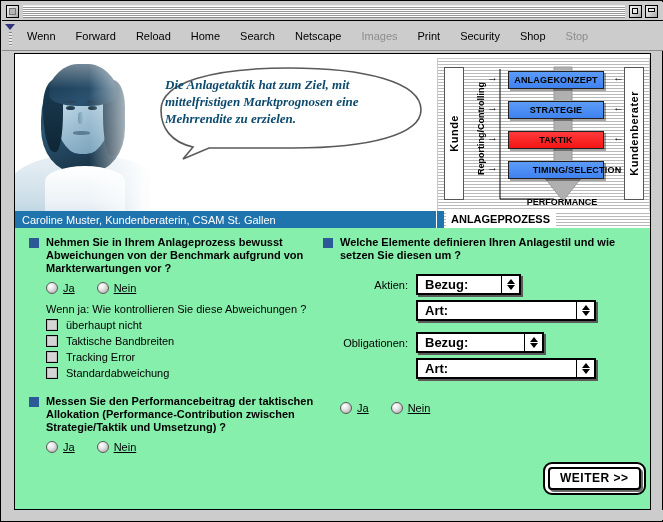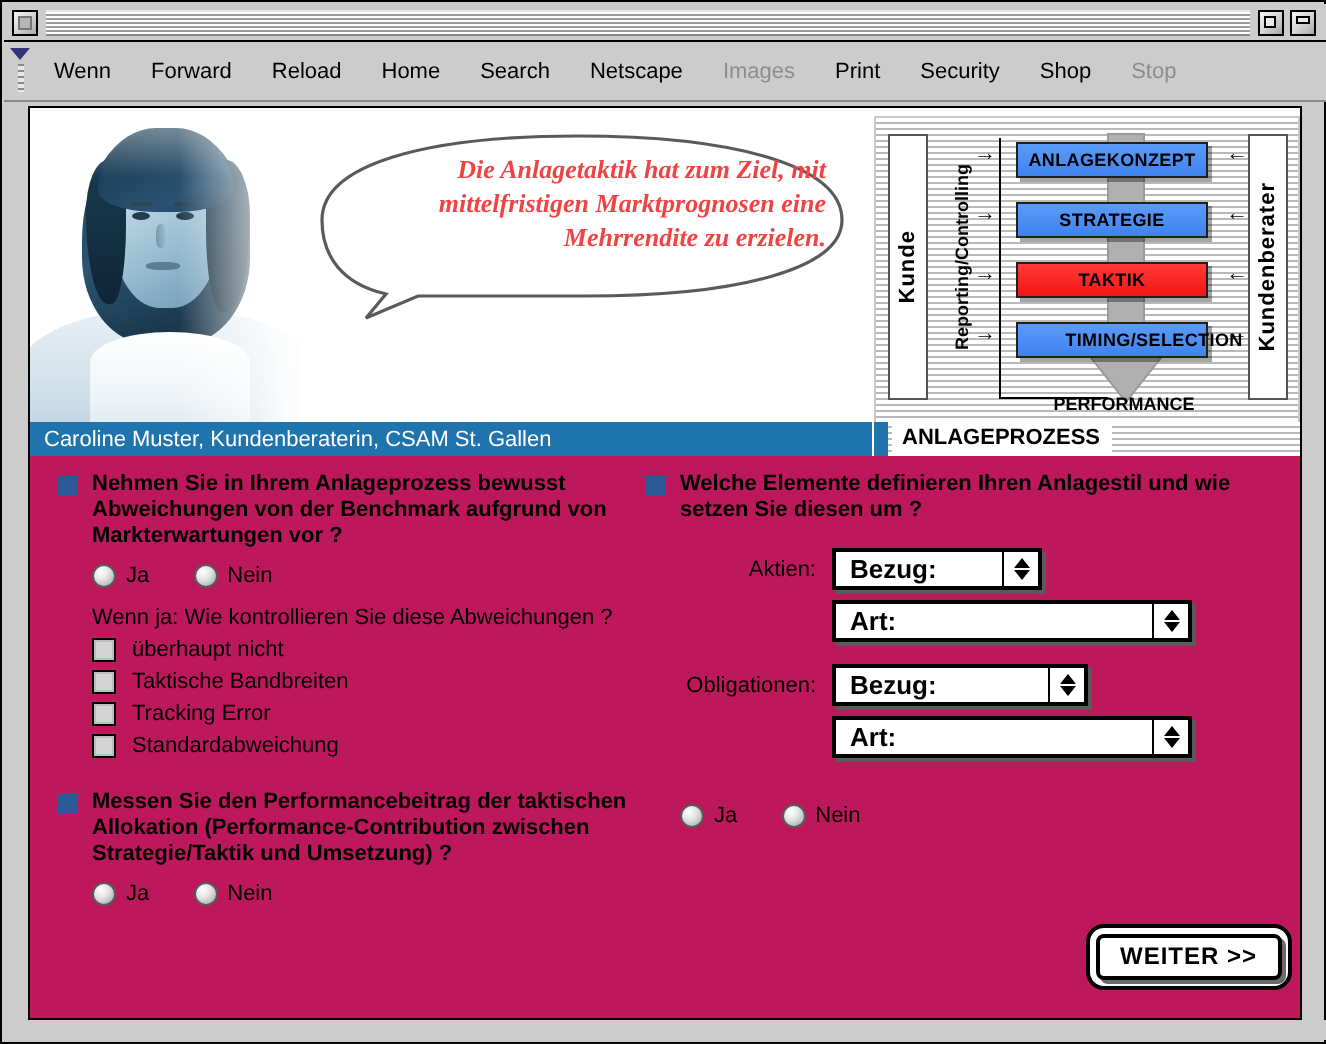--- a/index.html
+++ b/index.html
@@ -217,27 +217,27 @@
   }
 
   #bubble {
     position: absolute; left: 128px; top: 8px;
     width: 290px; height: 98px;
   }
   #bubble svg { position: absolute; left:0; top:0; }
   #bubble-text {
     position: absolute; left: 22px; top: 14px;
     width: 248px;
-    text-align: right;
+    text-align: left;
     font-family: "Liberation Serif", serif;
     font-style: italic;
     font-weight: bold;
     font-size: 13px;
     line-height: 17px;
-    color: #ef4444;
+    color: #0c4a6e;
   }
 
   #diagram {
     position: absolute; left: 422px; top: 4px;
     width: 213px; height: 155px;
     background:
       repeating-linear-gradient(to bottom,
         #ffffff 0px, #ffffff 2px, #b9b9b9 2px, #b9b9b9 3px);
     border: 1px solid #c9c9c9;
   }
@@ -322,35 +322,35 @@
   #process-bar .label {
     background: #ffffff; padding: 0 6px 0 5px;
     font-size: 11px; font-weight: bold; color: #000;
     line-height: 15px; margin-left: 2px;
   }
 
   
   #form-area {
     position: absolute; left: 0; top: 174px;
     width: 635px; height: 281px;
-    background: #be185d;
+    background: #86efac;
   }
   .q-block { position: absolute; }
   .q-head { display: flex; align-items: flex-start; }
   .bullet {
     width: 10px; height: 10px;
     background: #2b5a96;
     margin-top: 2px; margin-right: 7px;
     flex: 0 0 auto;
   }
   .q-title {
     font-size: 11px; font-weight: bold; color: #000;
     line-height: 13px;
   }
-  .radio-row { display: flex; align-items: flex-end; margin-top: 7px; }
+  .radio-row { display: flex; align-items: flex-end; margin-top: 7px; text-decoration: underline; }
   .radio-item { display: flex; align-items: center; margin-right: 22px; }
   .radio {
     width: 12px; height: 12px; border-radius: 50%;
     background: radial-gradient(circle at 34% 30%, #ffffff 0%, #e6e6e6 38%, #9f9f9f 100%);
     border: 1px solid #5a5a5a;
     margin-right: 5px;
     flex: 0 0 auto;
   }
   .radio-label { font-size: 11px; color: #000; }
   .sub-q {

